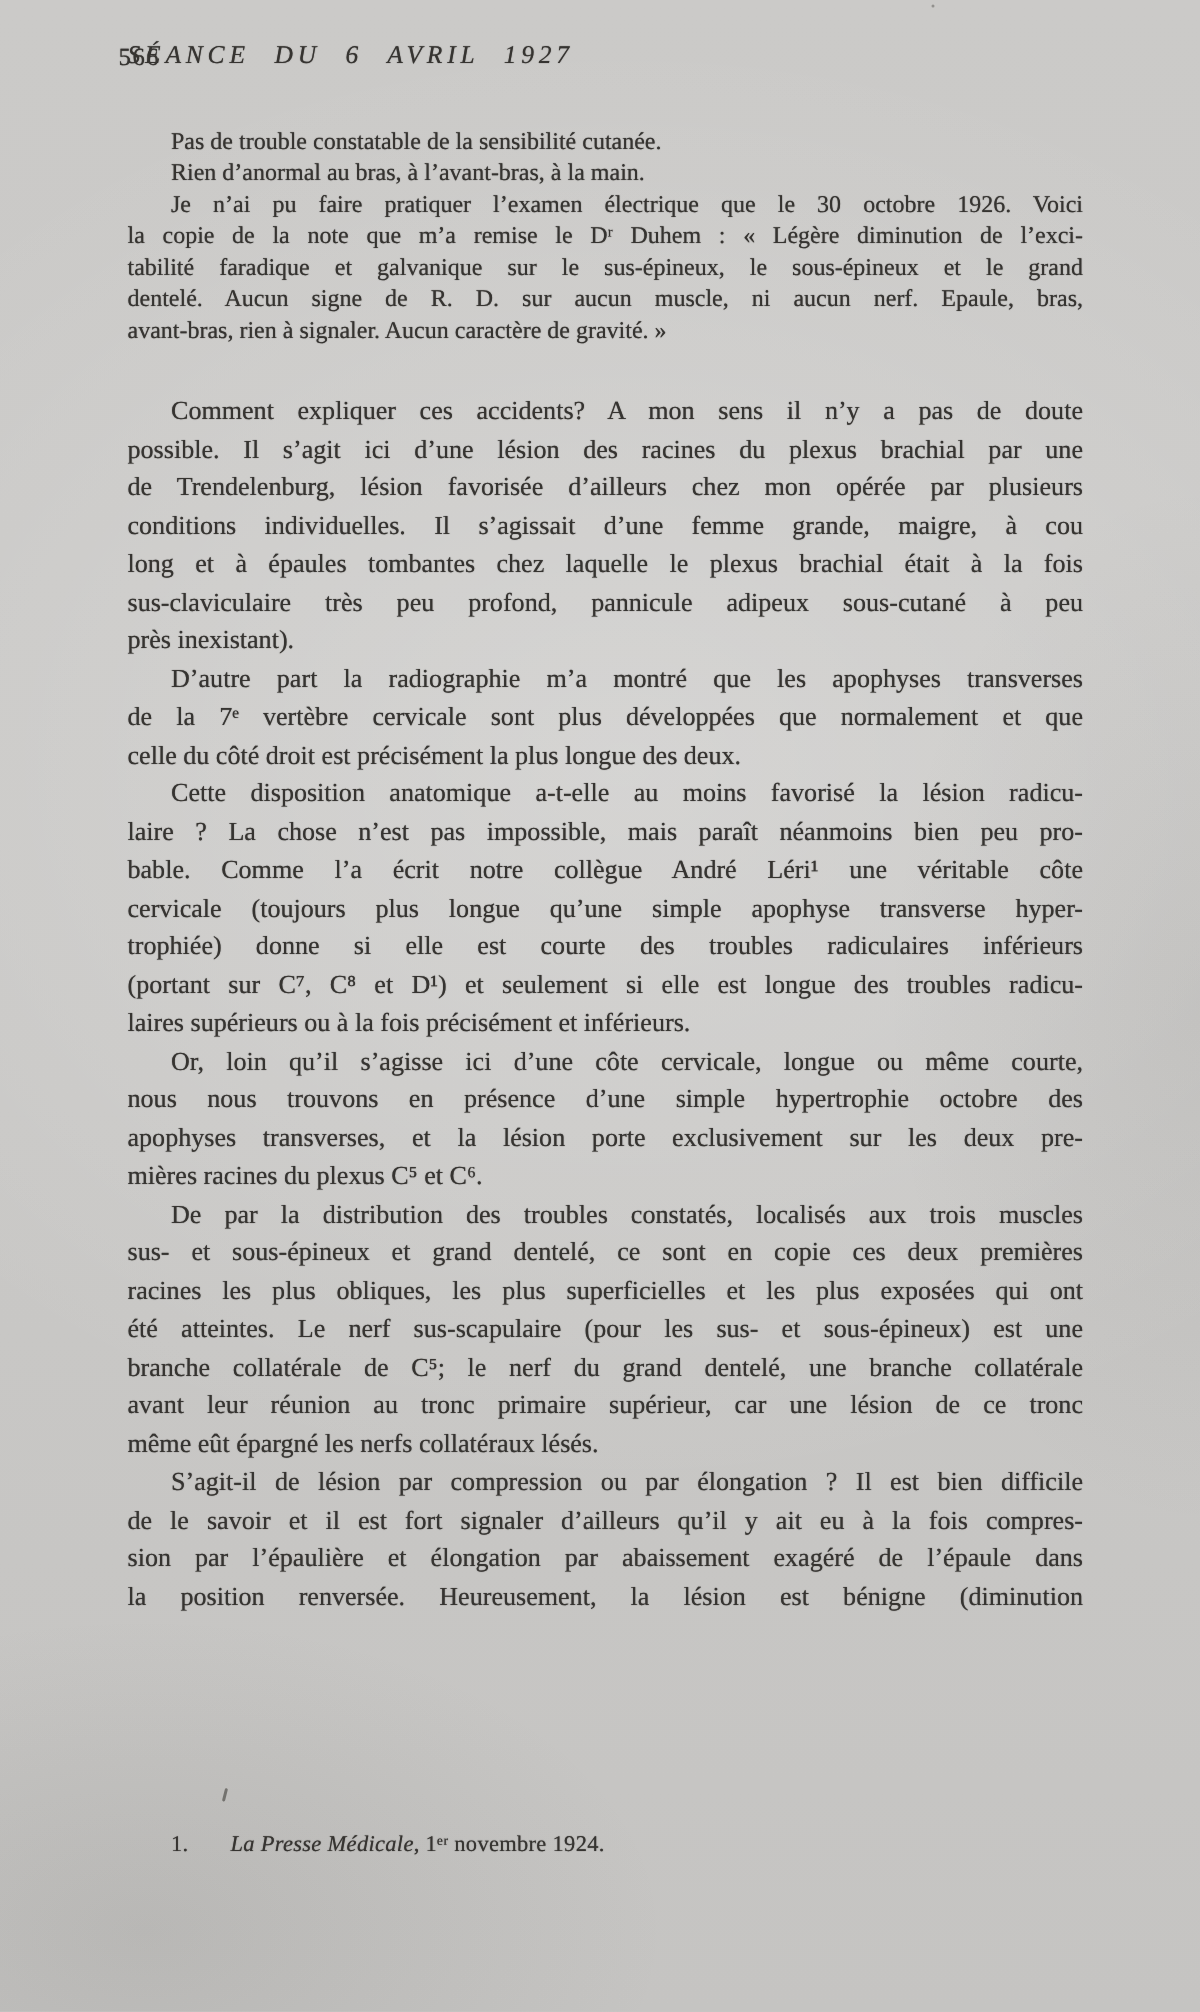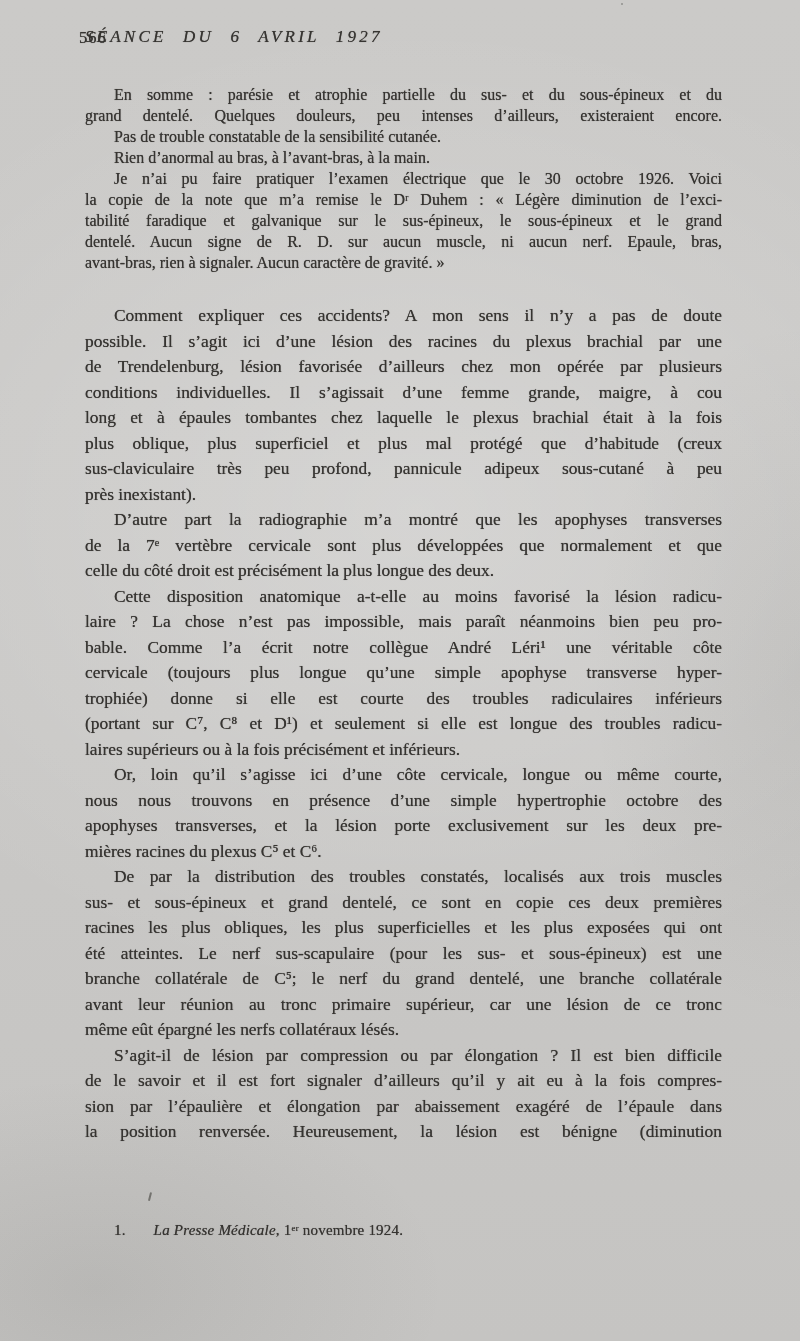--- a/index.html
+++ b/index.html
@@ -45,45 +45,40 @@
 <div class="paper">
 
   <div class="pageheader">
     <span class="pagenum">566</span>
     <div class="header-title">SÉANCE DU 6 AVRIL 1927</div>
   </div>
 
   <div class="textblock">
     <section class="report">
         <div class="para">
-          <div class="line first">En somme : parésie et atrophie partielle du sus- et du sous-épineux et du</div>
-          <div class="line">grand dentelé. Quelques douleurs, peu intenses d’ailleurs, existeraient encore.</div>
-        </div>
-        <div class="para">
           <div class="line first last">Pas de trouble constatable de la sensibilité cutanée.</div>
         </div>
         <div class="para">
           <div class="line first last">Rien d’anormal au bras, à l’avant-bras, à la main.</div>
         </div>
         <div class="para">
           <div class="line first">Je n’ai pu faire pratiquer l’examen électrique que le 30 octobre 1926. Voici</div>
           <div class="line">la copie de la note que m’a remise le Dʳ Duhem : « Légère diminution de l’exci-</div>
           <div class="line">tabilité faradique et galvanique sur le sus-épineux, le sous-épineux et le grand</div>
           <div class="line">dentelé. Aucun signe de R. D. sur aucun muscle, ni aucun nerf. Epaule, bras,</div>
           <div class="line last">avant-bras, rien à signaler. Aucun caractère de gravité. »</div>
         </div>
       </section>
     <section class="discussion">
         <div class="para">
           <div class="line first">Comment expliquer ces accidents? A mon sens il n’y a pas de doute</div>
           <div class="line">possible. Il s’agit ici d’une lésion des racines du plexus brachial par une</div>
           <div class="line">de Trendelenburg, lésion favorisée d’ailleurs chez mon opérée par plusieurs</div>
           <div class="line">conditions individuelles. Il s’agissait d’une femme grande, maigre, à cou</div>
           <div class="line">long et à épaules tombantes chez laquelle le plexus brachial était à la fois</div>
-          <div class="line">plus oblique, plus superficiel et plus mal protégé que d’habitude (creux</div>
           <div class="line">sus-claviculaire très peu profond, pannicule adipeux sous-cutané à peu</div>
           <div class="line last">près inexistant).</div>
         </div>
         <div class="para">
           <div class="line first">D’autre part la radiographie m’a montré que les apophyses transverses</div>
           <div class="line">de la 7ᵉ vertèbre cervicale sont plus développées que normalement et que</div>
           <div class="line last">celle du côté droit est précisément la plus longue des deux.</div>
         </div>
         <div class="para">
           <div class="line first">Cette disposition anatomique a-t-elle au moins favorisé la lésion radicu-</div>

